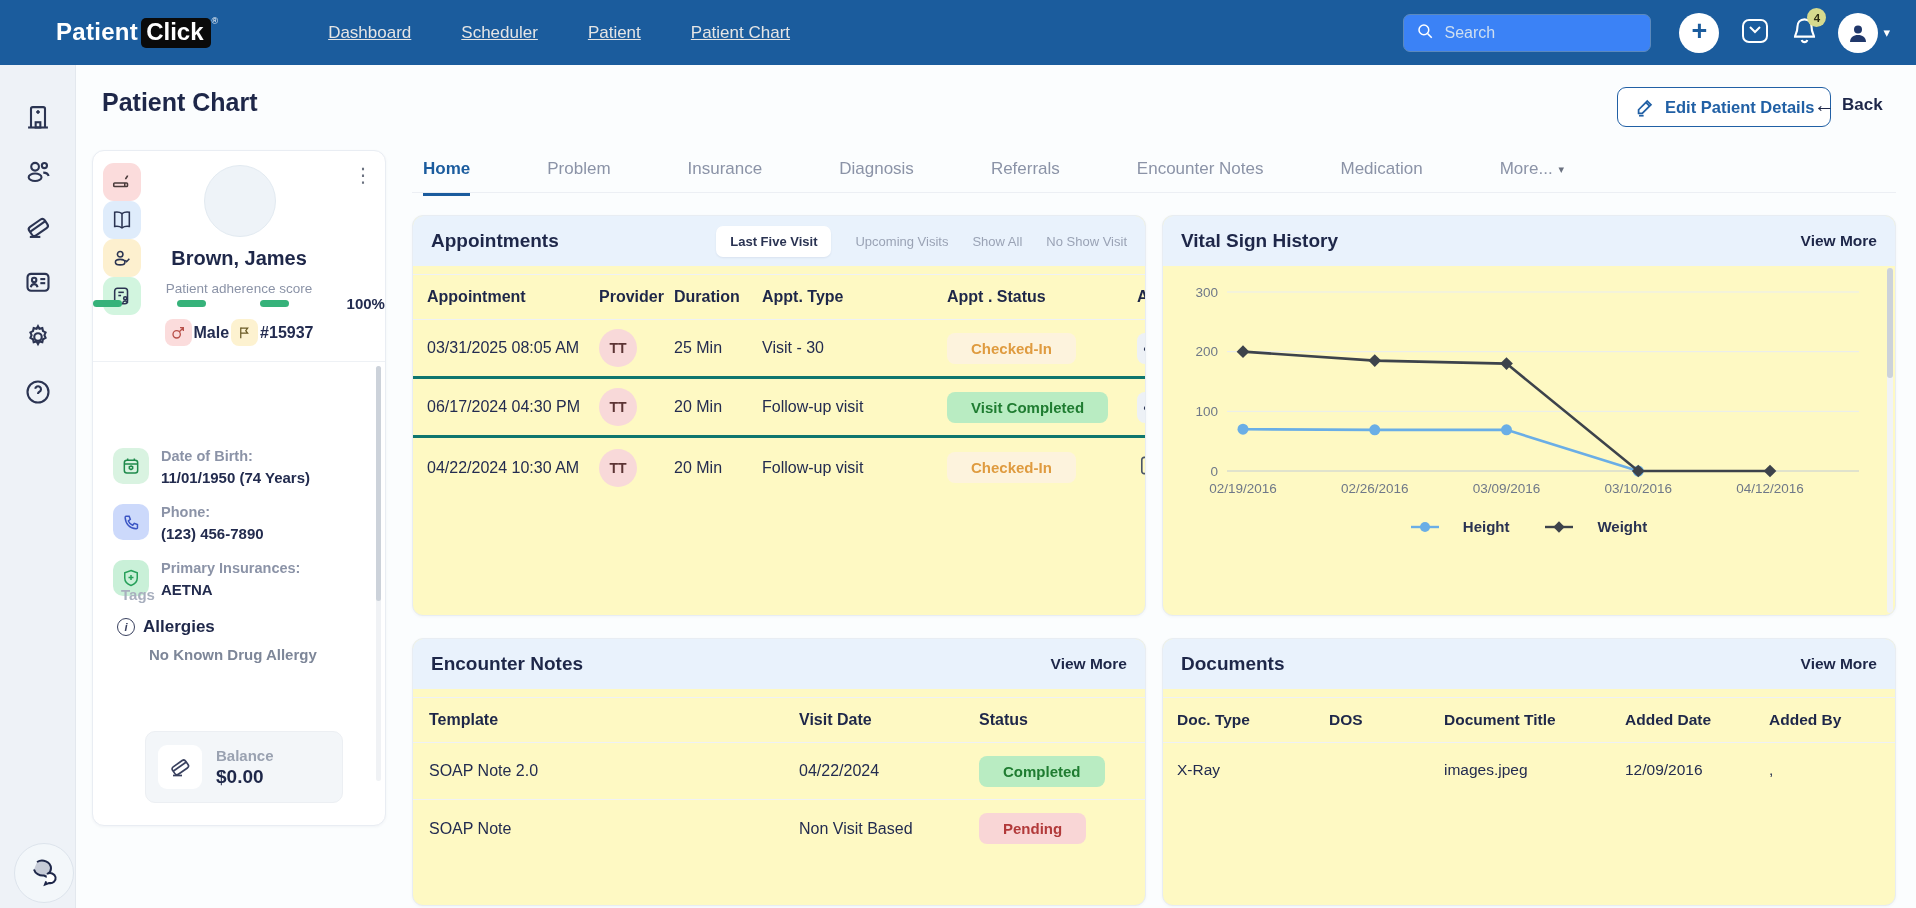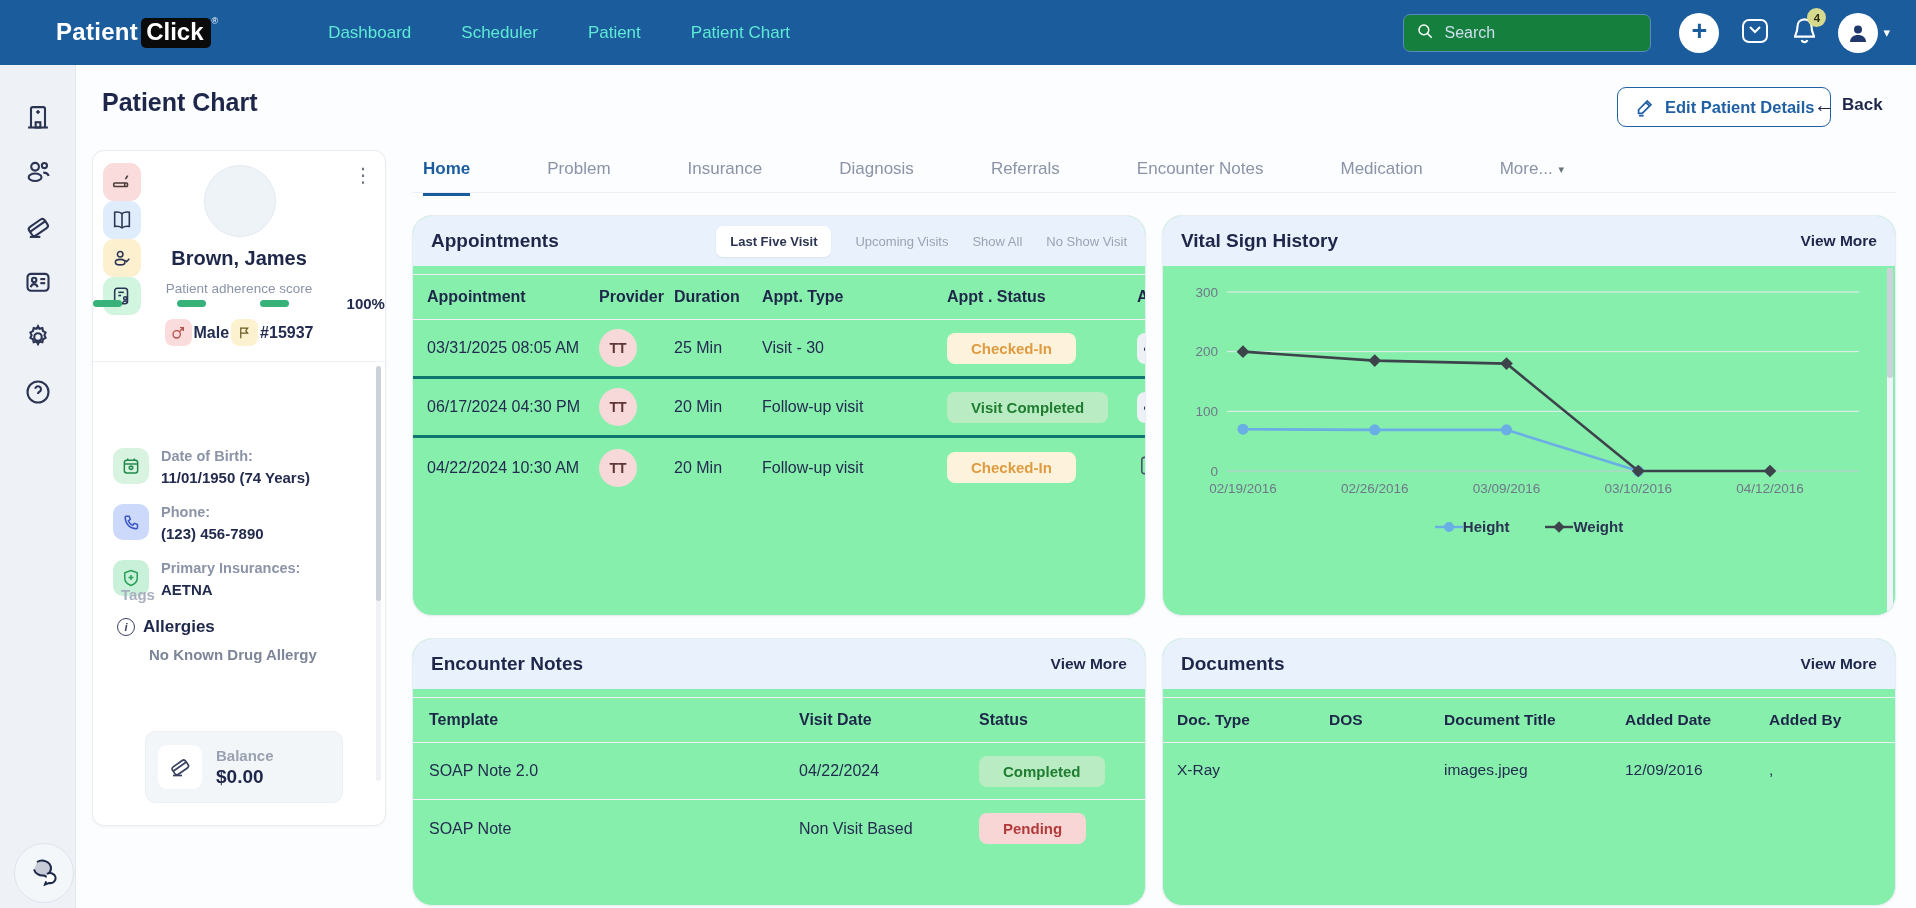--- a/index.html
+++ b/index.html
@@ -8,22 +8,22 @@
 
   
   .navbar { position:absolute; left:0; top:0; width:1916px; height:65px; background:#1b5c9d;
     display:flex; align-items:center; z-index:30; }
   .brand { margin-left:56px; display:flex; align-items:flex-start; cursor:pointer; }
   .brand-p1 { color:#fff; font-size:24px; font-weight:bold; letter-spacing:.3px; }
   .brand-p2 { color:#fff; font-size:24px; font-weight:bold; background:#0a0a0a; border-radius:5px;
     padding:0 7px 2px 5px; margin-left:3px; }
   .brand-reg { color:#fff; font-size:9px; margin-left:1px; margin-top:-2px; }
   .nav-links { display:flex; gap:50px; margin-left:110px; }
-  .nav-link { color:#5eead4; font-size:17px; cursor:pointer; }
-  .nav-search { margin-left:auto; width:248px; height:38px; background:#15803d; border:1px solid #5b89bd;
+  .nav-link { color:#e5e5e5; font-size:17px; cursor:pointer;text-decoration:underline; }
+  .nav-search { margin-left:auto; width:248px; height:38px; background:#3b82f6; border:1px solid #5b89bd;
     border-radius:7px; display:flex; align-items:center; padding:0 12px; }
   .nav-search input { background:transparent; border:none; outline:none; color:#eaf2fa; font-size:16px;
     margin-left:10px; width:180px; font-family:"Liberation Sans", sans-serif; }
   .nav-search input::placeholder { color:#cfdff0; }
   .nav-icons { display:flex; align-items:center; gap:20px; margin-left:28px; margin-right:26px; }
   .plus-btn { width:40px; height:40px; border-radius:50%; background:#fff; color:#1b5c9d; font-size:27px;
     font-weight:bold; display:flex; align-items:center; justify-content:center; cursor:pointer; padding-bottom:3px; }
   .bell-wrap { position:relative; cursor:pointer; }
   .badge { position:absolute; top:-8px; right:-8px; width:19px; height:19px; border-radius:50%;
     background:#d6da8e; color:#2c2c12; font-size:11.5px; font-weight:bold; display:flex; align-items:center; justify-content:center; }
@@ -87,21 +87,21 @@
 
   
   .tabs { position:absolute; left:347px; top:94px; display:flex; gap:77px; align-items:flex-start; }
   .tab { font-size:17px; color:#8b93a7; cursor:pointer; padding-bottom:14px; }
   .tab.active { color:#1b5c9e; font-weight:bold; border-bottom:3.5px solid #1b5c9e; }
   .tabs-rule { position:absolute; left:336px; width:1484px; top:127px; height:1px; background:#eceff4; }
   .tab-more { display:flex; align-items:center; gap:6px; color:#8b93a7; }
   .tab-more .caret2 { font-size:11px; color:#6b7280; }
 
   
-  .panel { position:absolute; background:#86efac; border:1px solid #e8edf3; border-radius:20px;
+  .panel { position:absolute; background:#fef9c3; border:1px solid #e8edf3; border-radius:11px;
     box-shadow:0 1px 3px rgba(30,50,90,.04); overflow:hidden; }
   .panel-head { height:50px; background:#e9f2fc; display:flex; align-items:center; padding:0 18px; }
   .panel-title { font-size:19px; font-weight:bold; color:#1e2749; }
   .view-more { margin-left:auto; font-size:15.5px; font-weight:bold; color:#1e2749; cursor:pointer; }
 
   #appointments { left:336px; top:150px; width:734px; height:401px; }
   #vitals      { left:1086px; top:150px; width:734px; height:401px; }
   #encounters  { left:336px; top:573px; width:734px; height:268px; }
   #documents   { left:1086px; top:573px; width:734px; height:268px; }
 
@@ -124,21 +124,21 @@
   .pill-danger  { background:#f9d6d6; color:#b23a3a; }
   .action-cell { display:flex; align-items:center; justify-content:flex-end; gap:10px; padding-right:4px; }
   .dots-btn { width:36px; height:31px; background:#edf1f6; border-radius:8px; border:none; cursor:pointer;
     color:#2a3352; font-size:10px; letter-spacing:2px; font-weight:bold; display:flex; align-items:center; justify-content:center; }
 
   
   .chart-title { text-align:center; font-size:18px; font-weight:bold; color:#2a3352; margin-top:16px; }
   .chart-wrap { display:flex; justify-content:center; }
   .tick { fill:#6f7888; font-size:13.5px; font-family:"Liberation Sans", sans-serif; }
   #chart-legend { display:flex; justify-content:center; gap:36px; margin-top:2px; }
-  .legend-item { display:flex; align-items:center; gap:0; cursor:pointer; }
+  .legend-item { display:flex; align-items:center; gap:24px; cursor:pointer; }
   .legend-item span { font-size:15px; font-weight:bold; color:#2a3352; }
   .v-scroll { position:absolute; right:2px; top:52px; width:6px; height:345px; background:#f1f3f6; border-radius:3px; }
   .v-thumb { width:6px; height:110px; background:#ccd2da; border-radius:3px; }
 
   .enc-grid { display:grid; grid-template-columns:370px 180px 1fr; align-items:center; padding:0 16px; }
   .enc-row { height:57px; border-bottom:1px solid #f0f2f6; }
   .doc-grid { display:grid; grid-template-columns:152px 115px 181px 144px 1fr; align-items:center; padding:0 14px; }
   .th2 { font-size:15.5px; font-weight:bold; color:#1e2749; }
   .td2 { font-size:15.5px; color:#232c50; }
   .doc-row { height:54px; }

